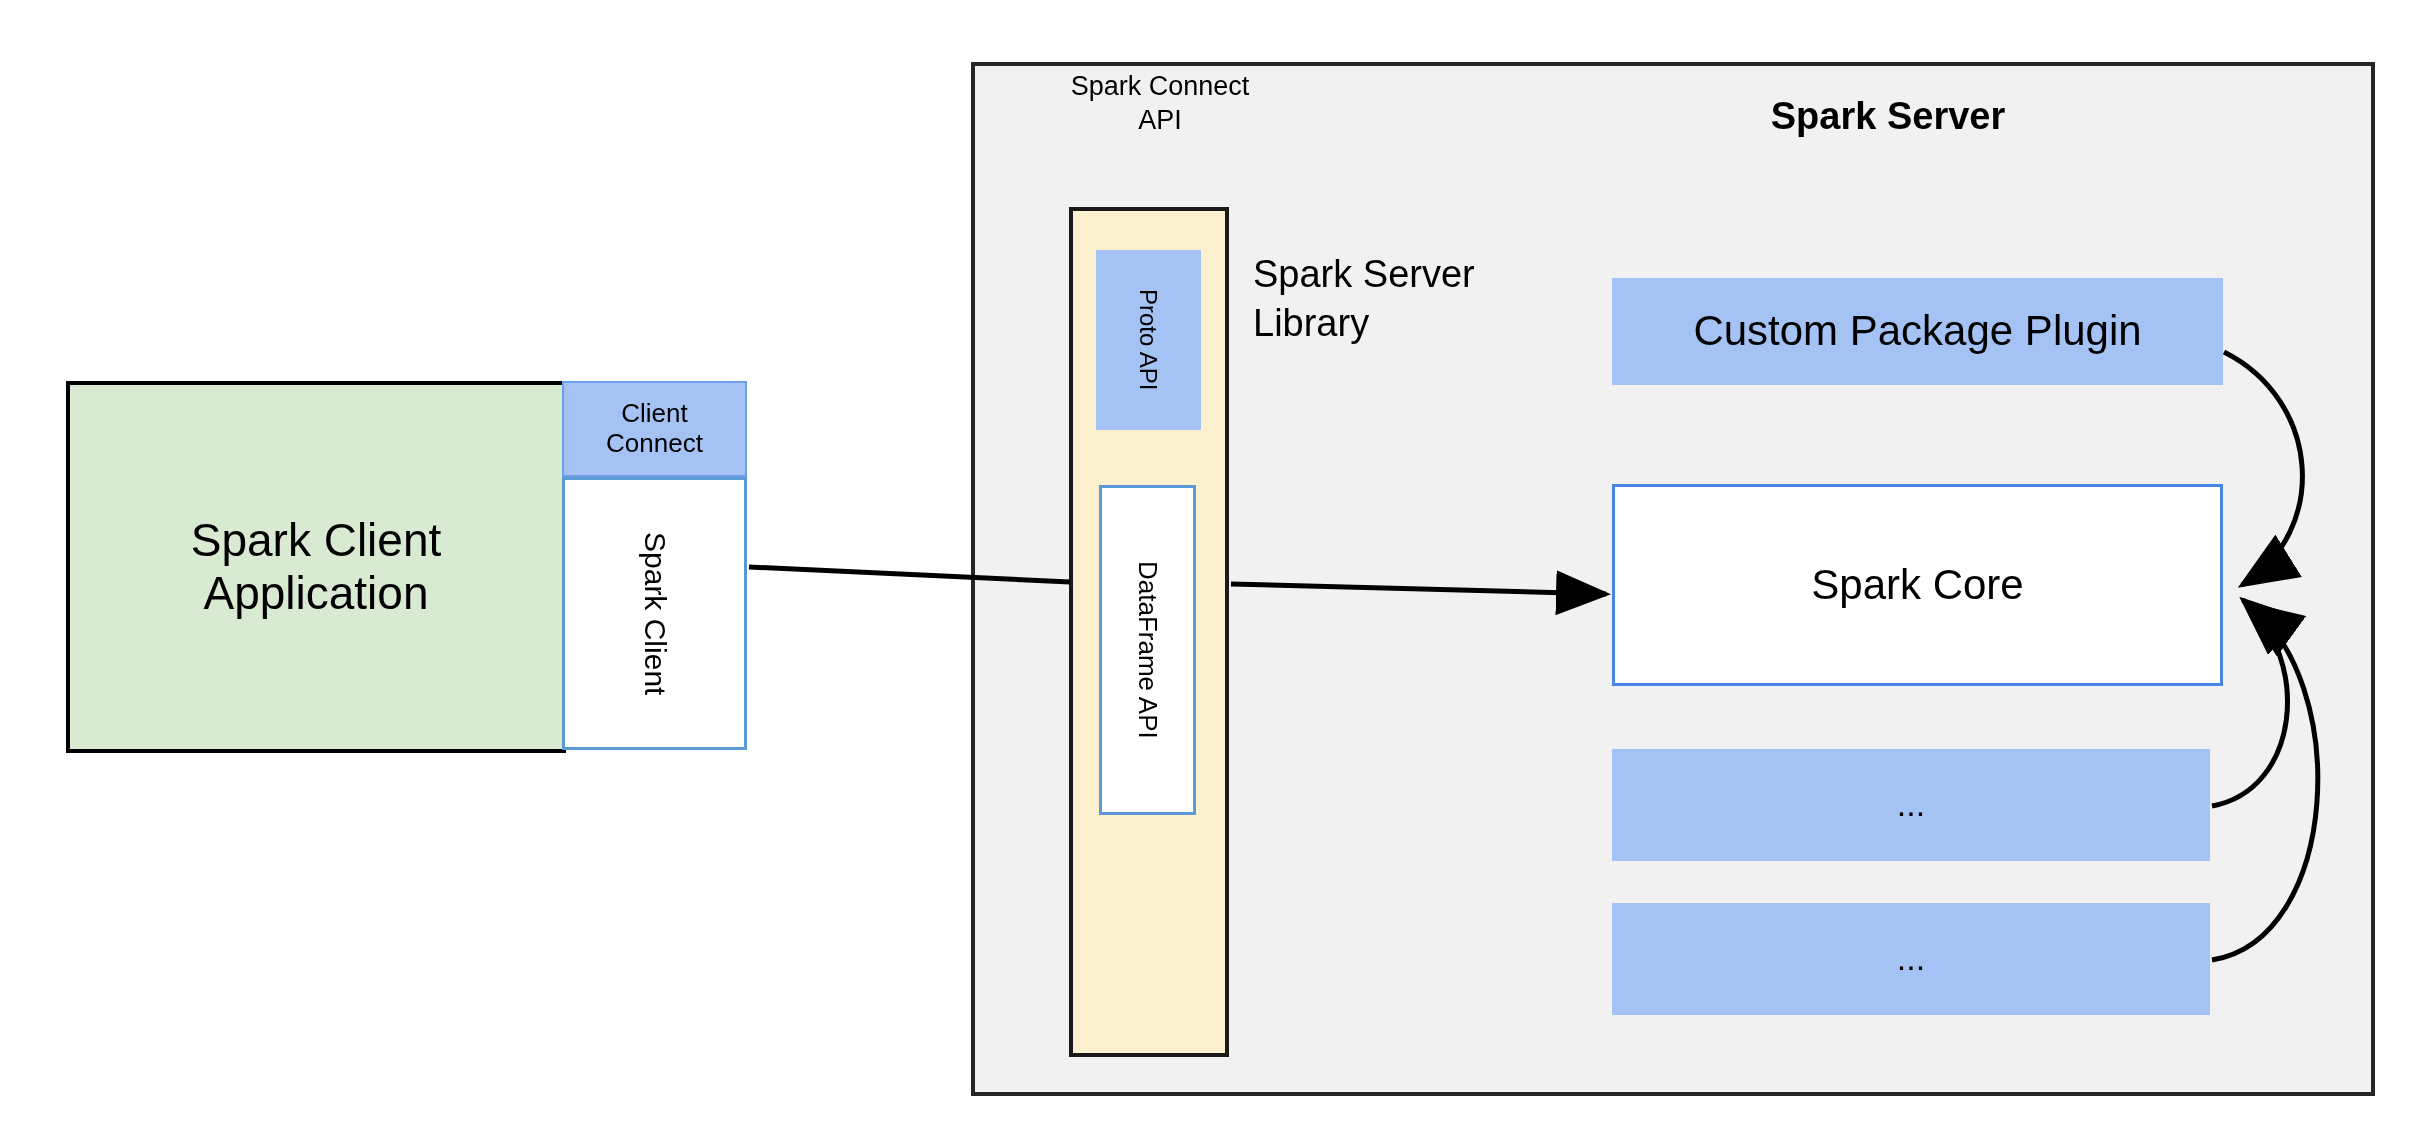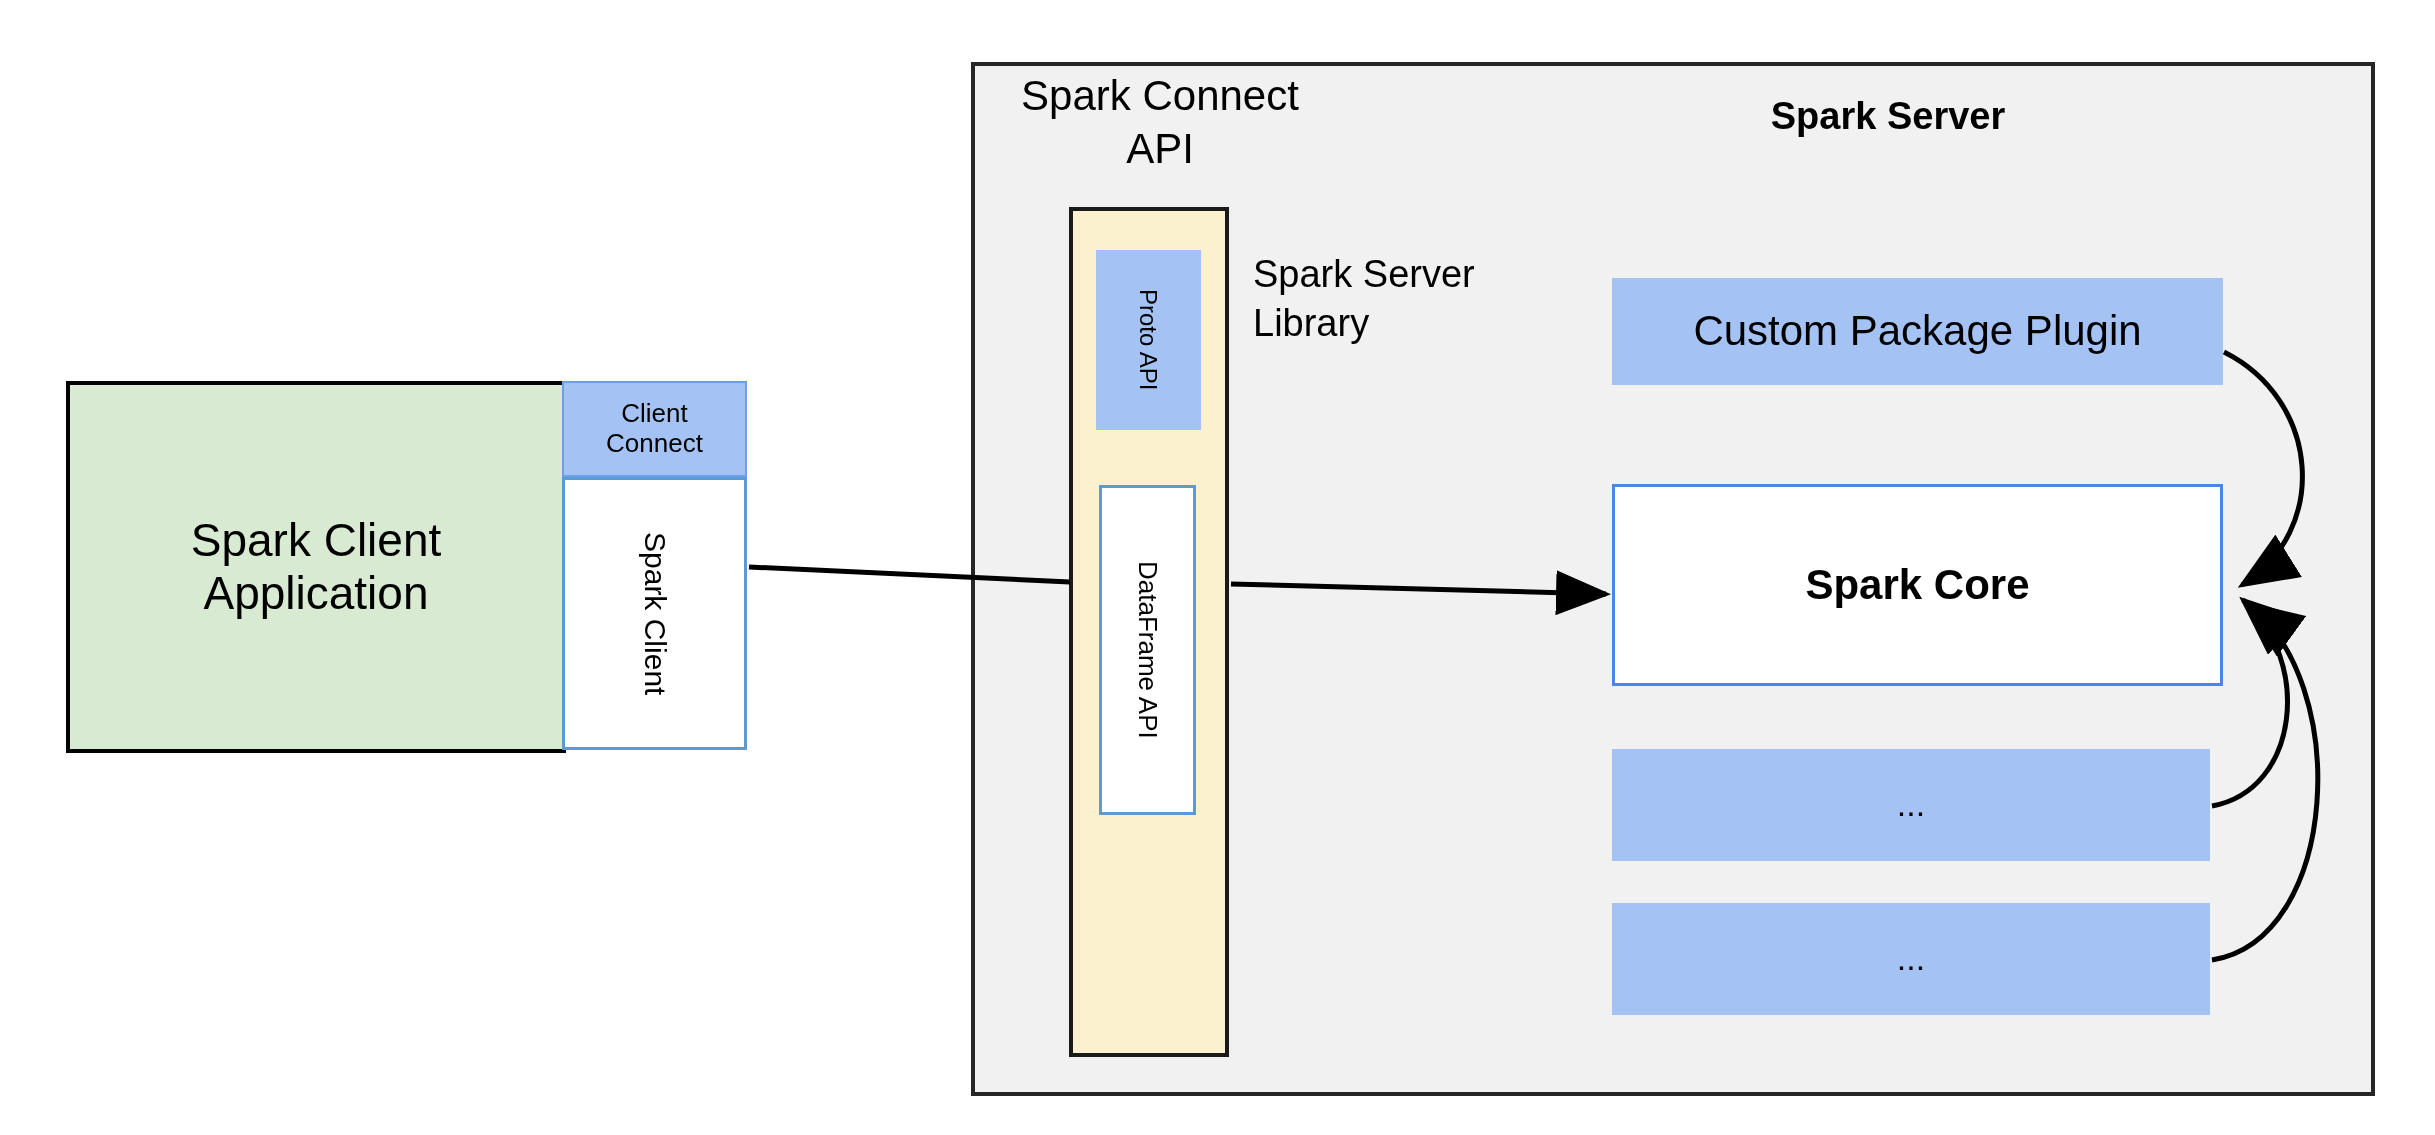--- a/index.html
+++ b/index.html
@@ -75,21 +75,21 @@
     background: #f1f1f1;
     border: 4px solid #262626;
     display: block;
   }
 
   #spark-connect-api-label {
     position: absolute;
     left: 1010px;
     top: 70px;
     width: 300px;
-    font-size: 42px;
+    font-size: 27px;
     text-align: center;
     white-space: pre-line;
     line-height: 1.25;
   }
 
   #spark-server-title {
     position: absolute;
     left: 1588px;
     top: 95px;
     width: 600px;
@@ -162,21 +162,20 @@
   }
 
   #spark-core-box {
     left: 1612px;
     top: 484px;
     width: 611px;
     height: 202px;
     background: #ffffff;
     border: 3px solid #4a86e8;
     font-size: 42px;
-    font-weight: bold;
   }
 
   #ellipsis-box-1 {
     left: 1612px;
     top: 749px;
     width: 598px;
     height: 112px;
     background: #a4c2f4;
     border: none;
     font-size: 34px;

